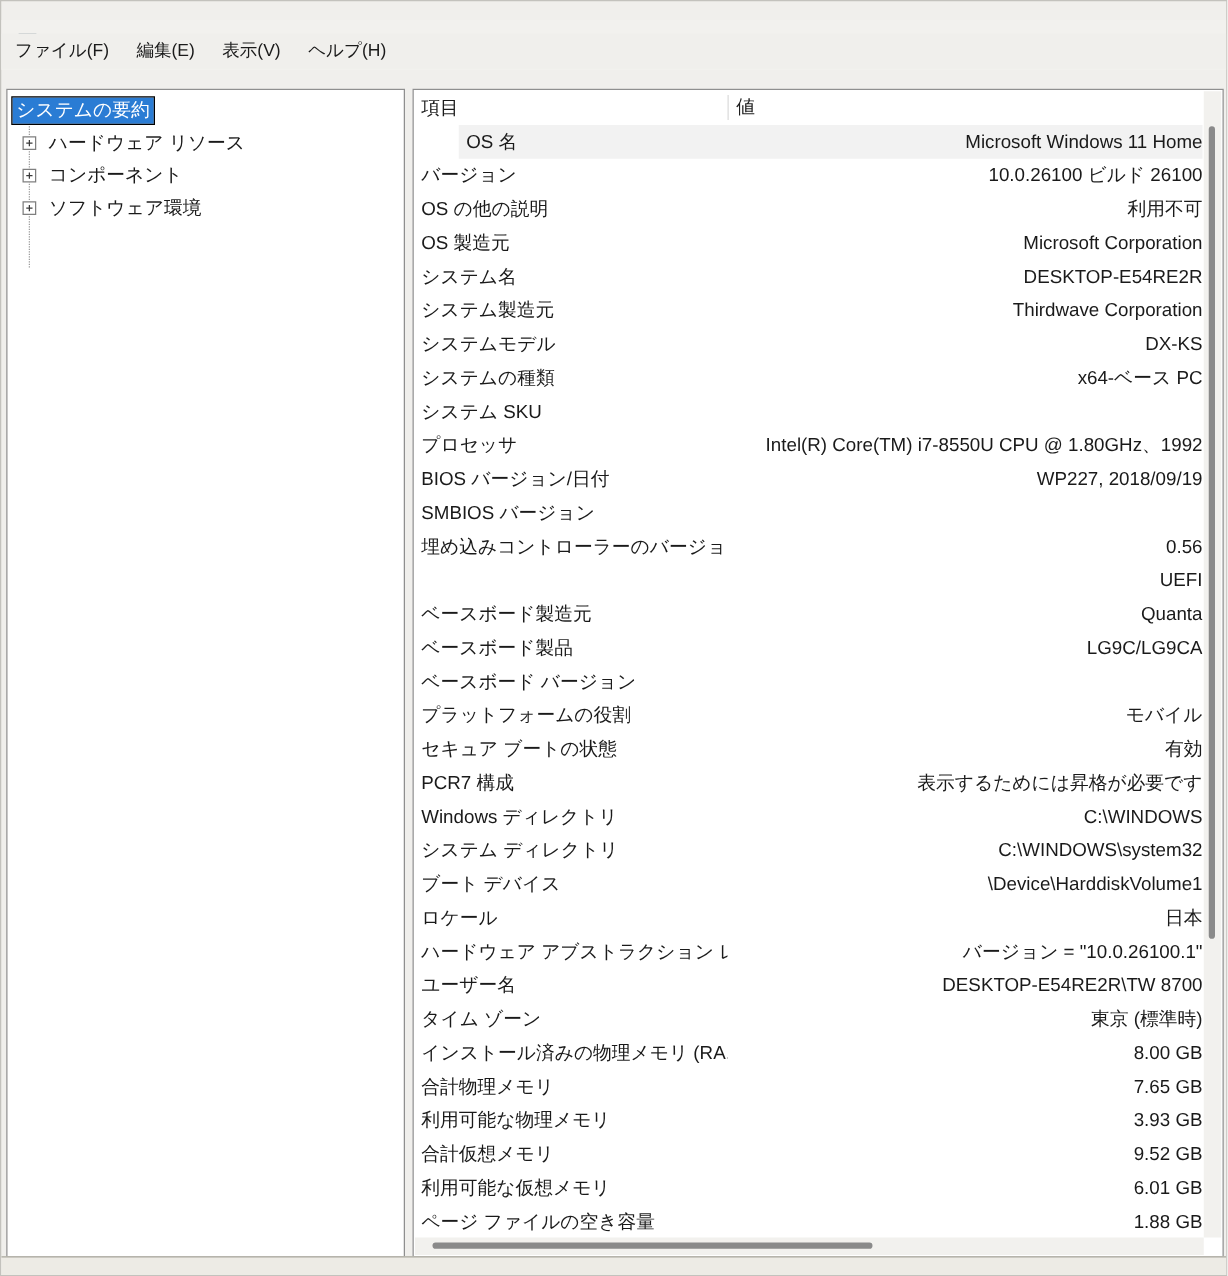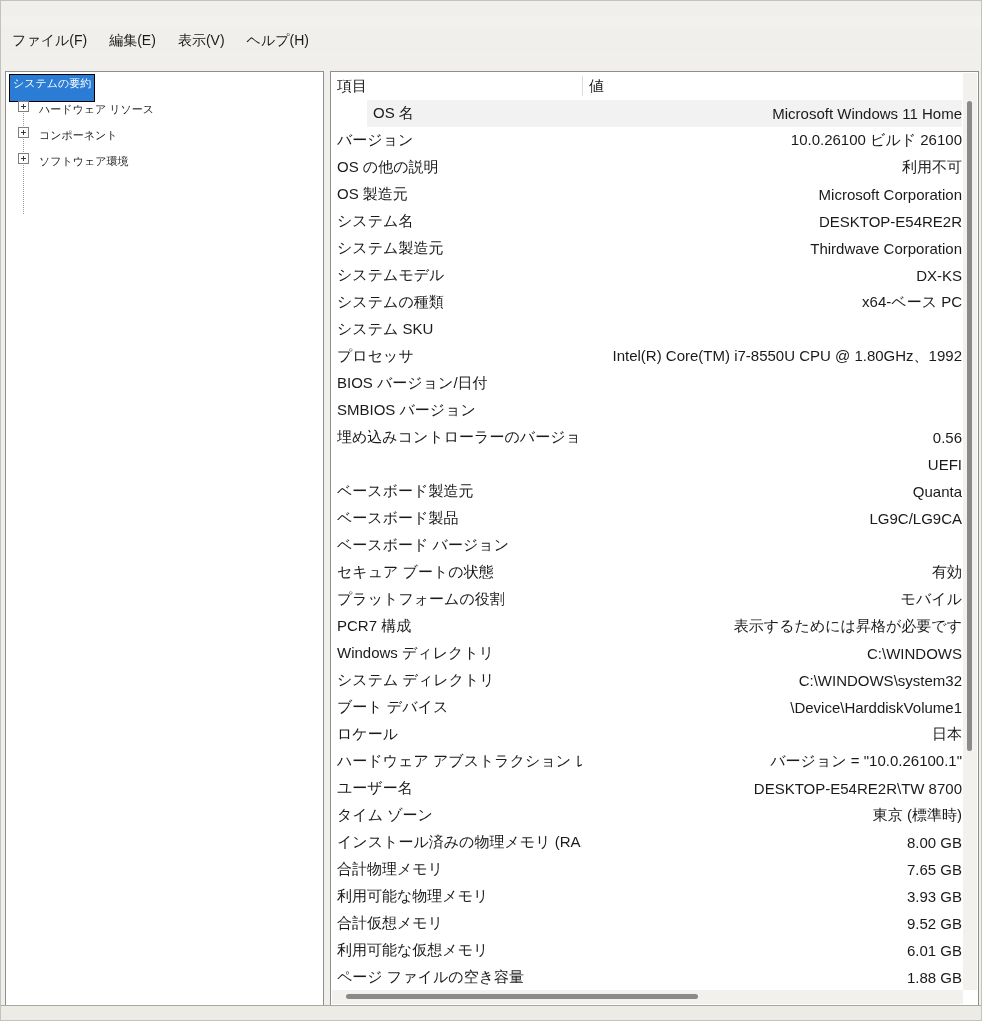--- a/index.html
+++ b/index.html
@@ -19,21 +19,21 @@
   .menubar{position:absolute;top:26px;left:0;right:0;height:28px;display:flex;align-items:center;background:#f0efec;font-size:14px;color:#1a1a1a;}
   .menu-item{padding:4px 11px;}
 
   
   .left-pane{position:absolute;left:4px;top:70px;width:319px;height:935px;background:#ffffff;border:1px solid #8f8f8f;box-sizing:border-box;overflow:hidden;}
   .right-pane{position:absolute;left:329px;top:70px;width:649px;height:935px;background:#ffffff;border:1px solid #8f8f8f;box-sizing:border-box;overflow:hidden;}
 
   
   .tree{position:relative;padding-top:3px;}
   .tree-connector{position:absolute;left:17px;top:22px;height:120px;border-left:1px dotted #9a9a9a;}
-  .tree-item{position:relative;height:26px;display:flex;font-size:11px;color:#1a1a1a;}
+  .tree-item{position:relative;height:26px;display:flex;align-items:center;font-size:15px;color:#1a1a1a;}
   .expander{width:9px;height:9px;box-sizing:content-box;border:1px solid #7f7f7f;background:#ffffff;margin-left:12px;margin-right:7px;position:relative;flex:0 0 auto;}
   .expander::before{content:"";position:absolute;left:2px;top:4px;width:5px;height:1px;background:#3a3a3a;}
   .expander::after{content:"";position:absolute;left:4px;top:2px;width:1px;height:5px;background:#3a3a3a;}
   .tree-label{padding:1px 3px;white-space:nowrap;}
   .tree-item.root .tree-label{margin-left:4px;}
   .tree-item.selected .tree-label{background:var(--sel,#2a7cd4);color:#ffffff;outline:1px solid #000000;}
 
   
   .table-header{display:flex;height:28px;align-items:center;font-size:15px;color:#1a1a1a;margin-right:16px;}
   .th-item{width:251px;padding-left:6px;box-sizing:border-box;flex:0 0 auto;}
@@ -154,20 +154,21 @@
         <div class="table-row">
           <div class="cell-item">システム SKU</div>
           <div class="cell-value"></div>
         </div>
         <div class="table-row">
           <div class="cell-item">プロセッサ</div>
           <div class="cell-value">Intel(R) Core(TM) i7-8550U CPU @ 1.80GHz、1992</div>
         </div>
         <div class="table-row">
           <div class="cell-item">BIOS バージョン/日付</div>
+          <div class="cell-value"> WP227, 2018/09/19</div>
         </div>
         <div class="table-row">
           <div class="cell-item">SMBIOS バージョン</div>
         </div>
         <div class="table-row">
           <div class="cell-item">埋め込みコントローラーのバージョン</div>
           <div class="cell-value">0.56</div>
         </div>
         <div class="table-row">
           <div class="cell-value">UEFI</div>
@@ -178,26 +179,26 @@
         </div>
         <div class="table-row">
           <div class="cell-item">ベースボード製品</div>
           <div class="cell-value">LG9C/LG9CA</div>
         </div>
         <div class="table-row">
           <div class="cell-item">ベースボード バージョン</div>
           <div class="cell-value"></div>
         </div>
         <div class="table-row">
+          <div class="cell-item">プラットフォームの役割</div>
+          <div class="cell-value">モバイル</div>
+        </div>
+        <div class="table-row">
           <div class="cell-item">セキュア ブートの状態</div>
           <div class="cell-value">有効</div>
-        </div>
-        <div class="table-row">
-          <div class="cell-item">プラットフォームの役割</div>
-          <div class="cell-value">モバイル</div>
         </div>
         <div class="table-row">
           <div class="cell-item">PCR7 構成</div>
           <div class="cell-value">表示するためには昇格が必要です</div>
         </div>
         <div class="table-row">
           <div class="cell-item">Windows ディレクトリ</div>
           <div class="cell-value">C:\WINDOWS</div>
         </div>
         <div class="table-row">

